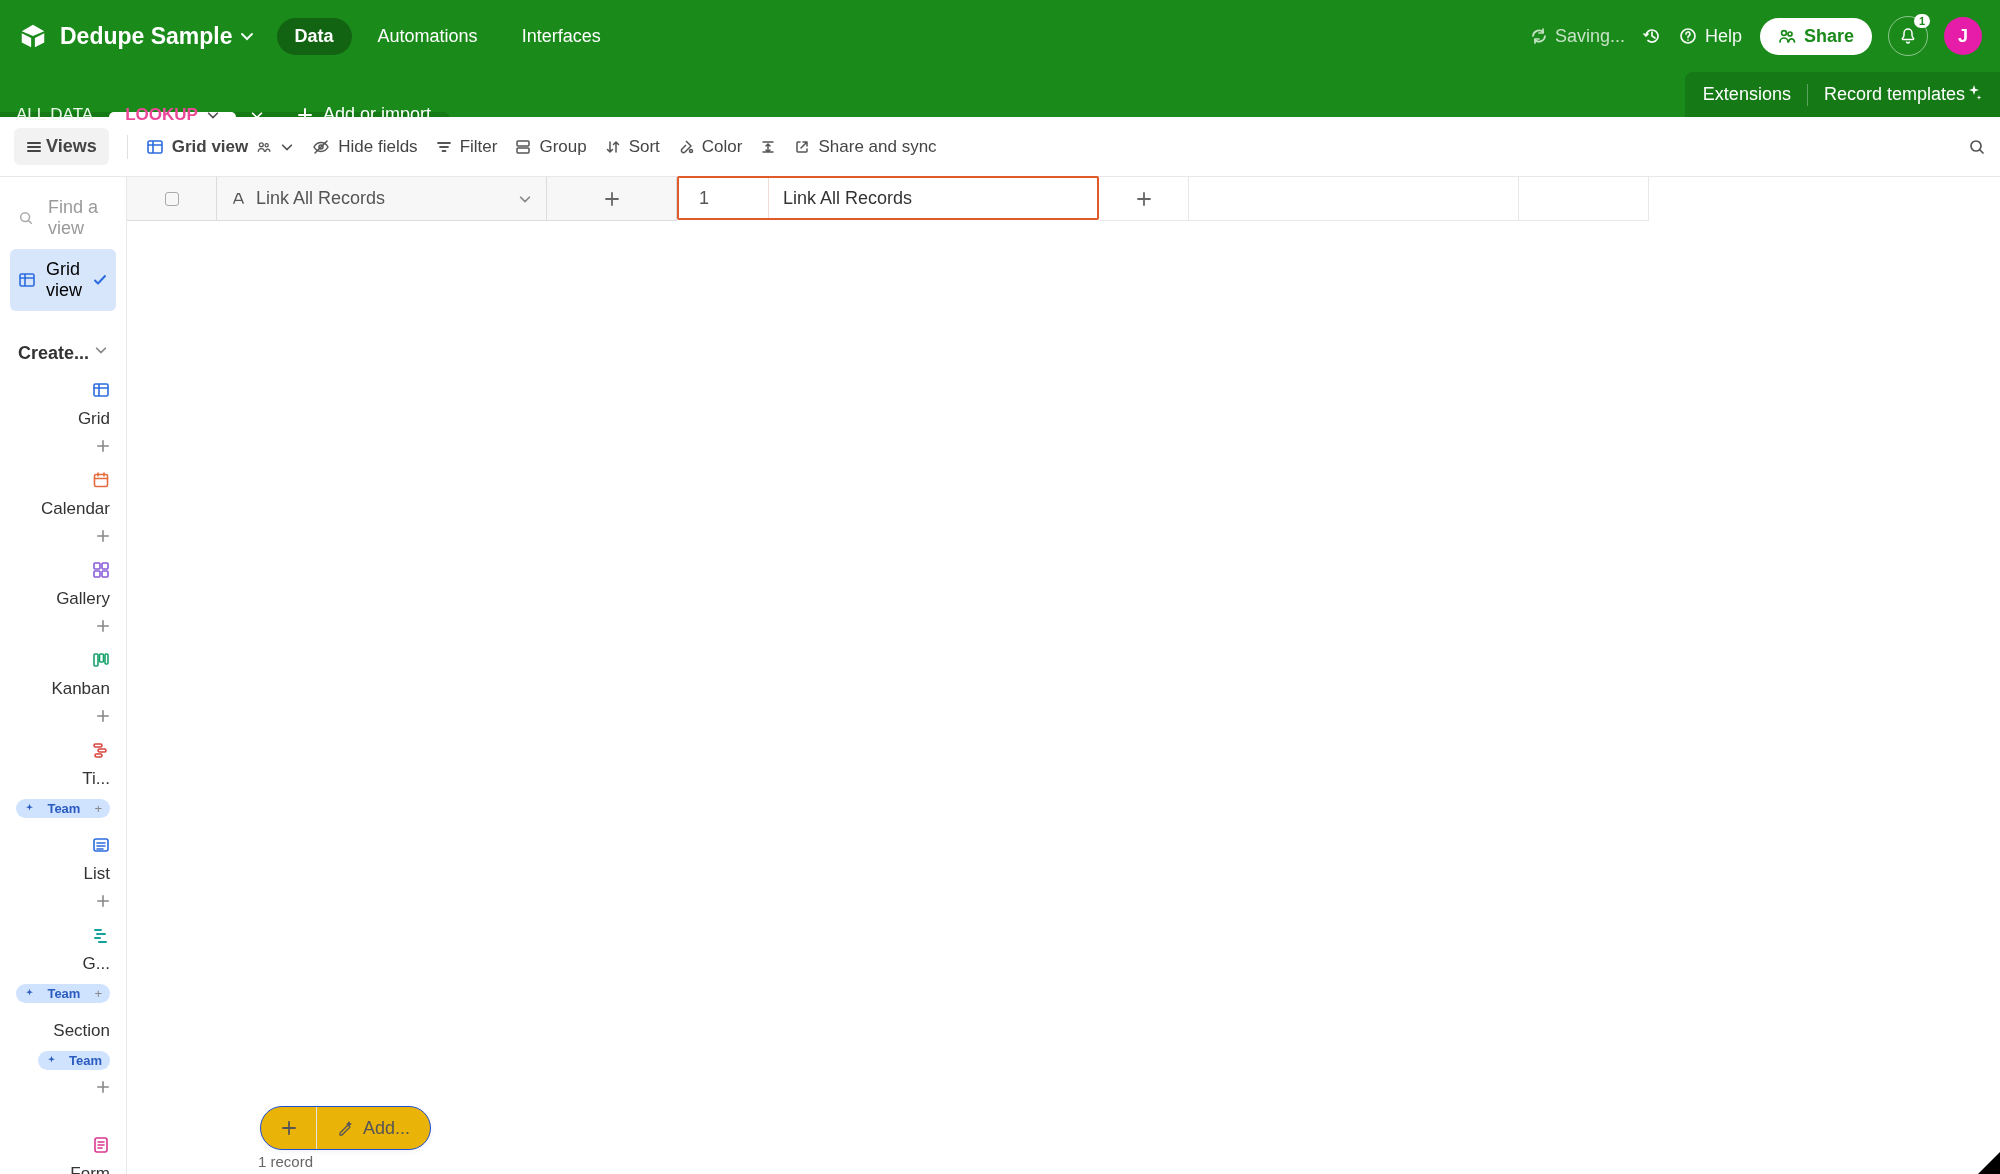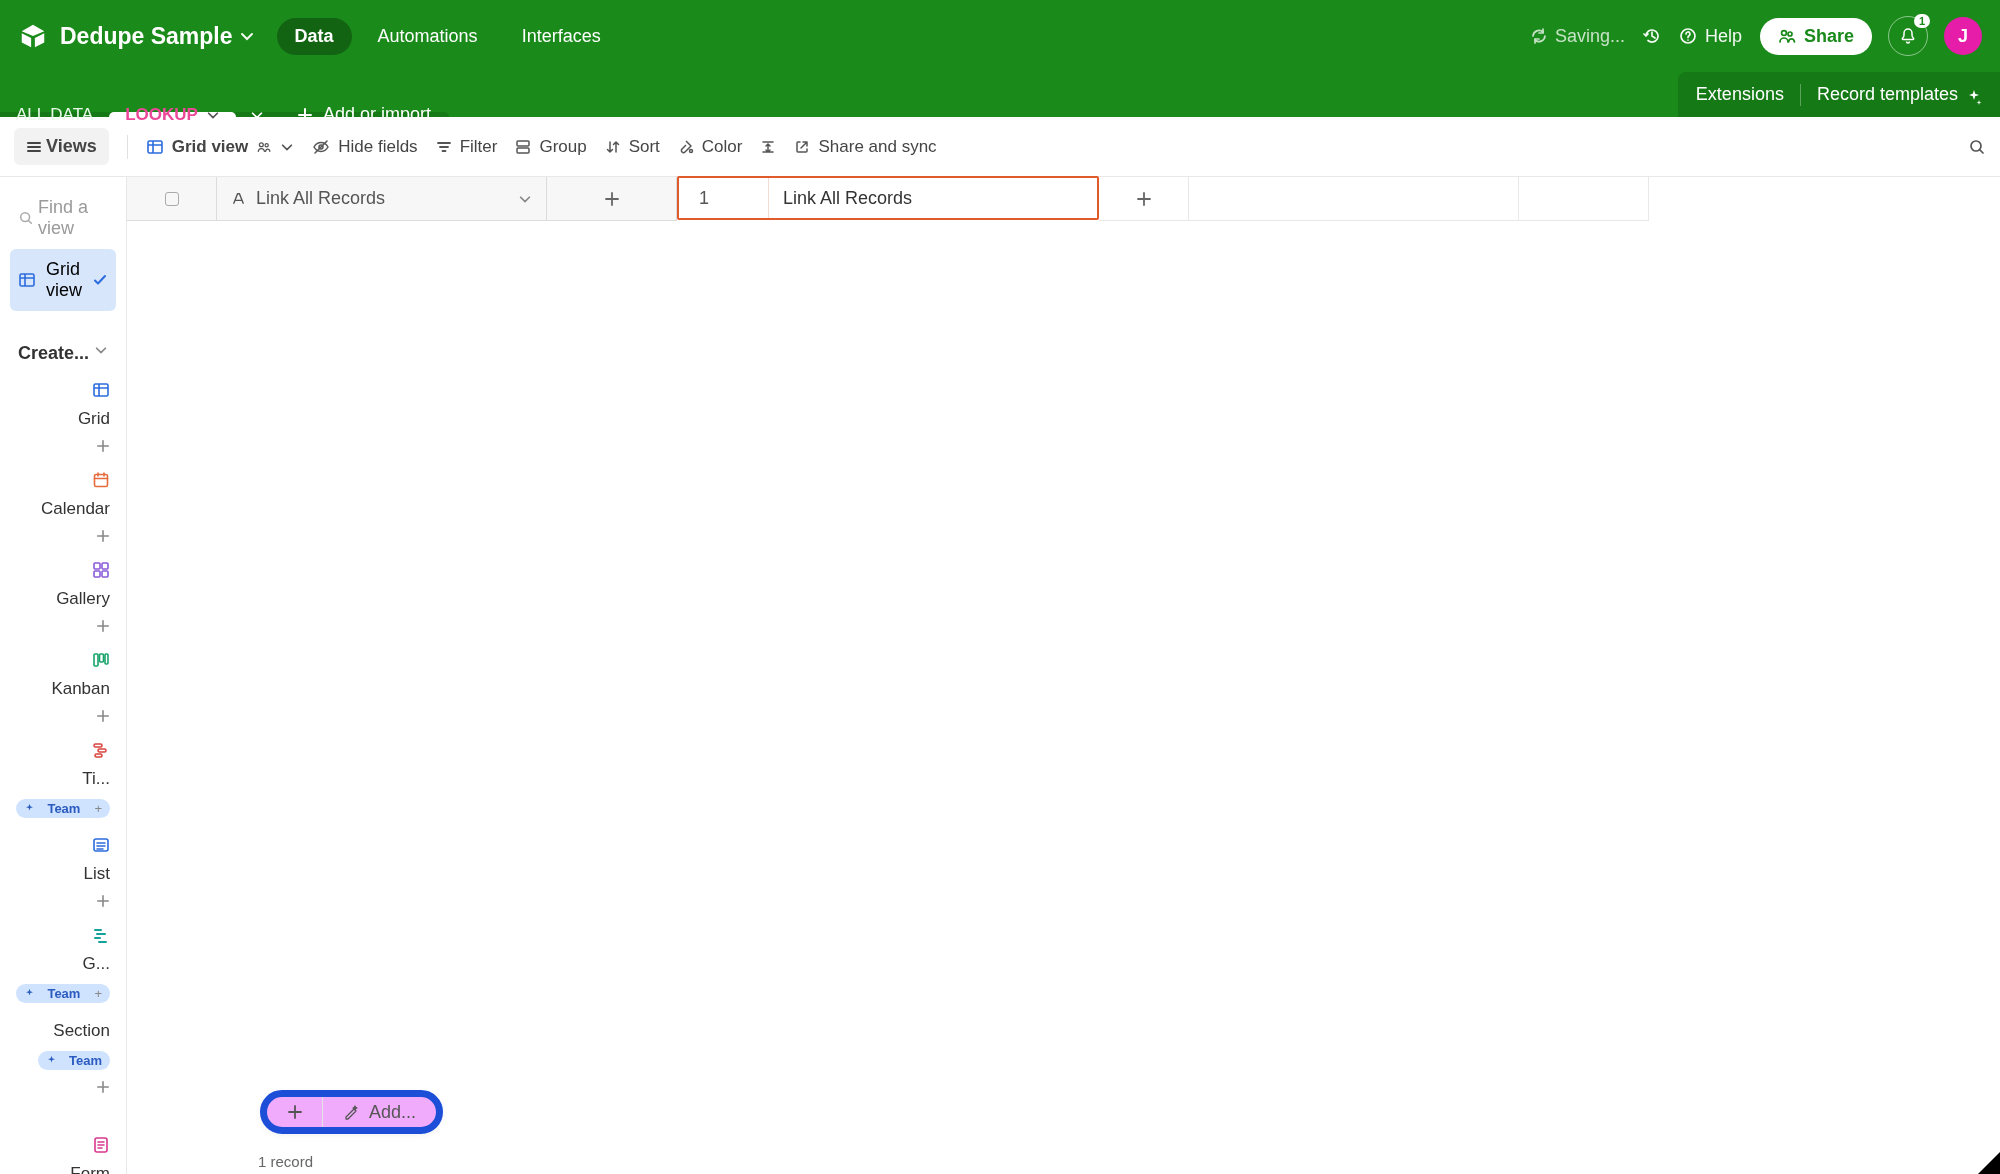--- a/index.html
+++ b/index.html
@@ -27,36 +27,36 @@
 .tabs-bar { background: #1a8a1a; height: 45px; display: flex; align-items: stretch; }
 .tabs-left { background: #157a15; display: flex; align-items: stretch; border-top-right-radius: 8px; margin-top: 40px; }
 .tab { padding: 0 16px; display: flex; align-items: center; gap: 8px; color: #fff; font-size: 17px; border-top-left-radius: 8px; border-top-right-radius: 8px; }
 .tab.inactive { color: #eafaea; }
 .tab.active { background: #fff; color: #ec4899; font-weight: 600; }
 .tab-chev-only { padding: 0 14px; display: flex; align-items: center; color: #fff; }
 .tab-divider { width: 1px; background: rgba(255,255,255,.25); margin: 10px 0; }
 .add-import { display: flex; align-items: center; gap: 10px; padding: 0 18px; color: #fff; }
 .tabs-right { margin-left: auto; display: flex; align-items: center; background: #157a15; padding: 17px 18px; border-top-left-radius: 8px; gap: 16px; color:#fff; }
 .tabs-right .divider { width:1px; height:22px; background:rgba(255,255,255,.3); }
-.rec-templates { display:flex; align-items:flex-end; gap:8px; }
+.rec-templates { display:flex; align-items:flex-start; gap:1px; }
 
 
 .toolbar { height: 60px; border-bottom: 1px solid #e8e8e8; display: flex; align-items: center; padding: 0 14px; gap: 18px; color: #454545; }
 .views-btn { display: flex; align-items: center; gap: 4px; padding: 8px 12px; border-radius: 6px; background: #f2f2f2; font-weight: 600; }
 .tb-divider { width: 1px; height: 24px; background: #e0e0e0; }
 .tb-item { display: flex; align-items: center; gap: 8px; font-size: 17px; }
 .grid-view-tool { font-weight: 600; }
 .tb-search { margin-left: auto; }
 
 
 .main { display: flex; height: calc(1174px - 72px - 45px - 60px); position: relative; }
 
 
 .sidebar { width: 250px; border-right: 1px solid #e8e8e8; display: flex; flex-direction: column; padding: 10px; }
-.find-view { display: flex; align-items: center; gap: 4px; padding: 10px 8px; color: #9a9a9a; }
+.find-view { display: flex; align-items: center; gap: 14px; padding: 10px 8px; color: #9a9a9a; }
 .view-item { display: flex; align-items: center; gap: 10px; padding: 10px 8px; border-radius: 6px; }
 .view-item.active { background: #d7e6fb; }
 .view-item .check { margin-left: auto; color: #2b6cde; }
 .side-divider { height: 1px; background: #e8e8e8; margin: 12px -10px; }
 .create-row { display: flex; align-items: flex-start; padding: 8px; font-weight: 700; color: #333; }
 .create-row .chev { margin-left: auto; color: #888; }
 .vtype { display: flex; align-items: flex-end; gap: 10px; padding: 9px 6px; font-size: 17px; color: #333; flex-direction: column; }
 .vtype .plus { margin-left: auto; color: #888; }
 .team-chip { margin-left: auto; background: #cfe3ff; color: #2b5bbf; font-size: 13px; padding: 2px 8px; border-radius: 10px; display:flex; align-items:center; gap:12px; font-weight:600; }
 .team-chip .tplus { color:#888; margin-left:2px; font-weight:400; }
@@ -76,21 +76,21 @@
 .grid-addrow { display: flex; height: 44px; border-bottom: 1px solid #e8e8e8; }
 .grid-addrow .plus-cell { width: 90px; display: flex; align-items: center; justify-content: center; color: #666; border-right: 1px solid #e8e8e8; }
 .grid-addrow .rest-cell { width: 330px; border-right: 1px solid #e8e8e8; }
 .grid-addrow .rest-cell2 { width: 130px; border-right: 1px solid #e8e8e8; }
 
 .grid-empty { flex:1; display:flex; }
 .ge-col1 { width: 420px; border-right: 1px solid #e8e8e8; }
 .ge-col2 { width: 130px; border-right: 1px solid #e8e8e8; }
 
 
-.float-bar { position: absolute; left: 260px; bottom: 40px; display: flex; align-items: center; background: #f0abfc; border: 7px solid #1d4ed8; border-radius: 26px; height: 44px; overflow: hidden; box-shadow: 0 2px 6px rgba(0,0,0,.05); }
+.float-bar { position: absolute; left: 260px; bottom: 24px; display: flex; align-items: center; background: #eab308; border: 1px solid #1d4ed8; border-radius: 26px; height: 44px; overflow: hidden; box-shadow: 0 2px 6px rgba(0,0,0,.05); }
 .float-bar .fb-plus { width: 56px; display: flex; align-items: center; justify-content: center; border-right: 1px solid #e3e3e3; height: 100%; color:#555; }
 .float-bar .fb-add { padding: 0 20px; display: flex; align-items: center; gap: 10px; color: #555; }
 .status-bar { position: absolute; left: 258px; bottom: 4px; font-size: 15px; color: #666; }
 
 
 .corner { position:absolute; right:0; bottom:0; width:0; height:0; border-left:22px solid transparent; border-bottom:22px solid #000; }
 </style>
 </head>
 <body>
 

